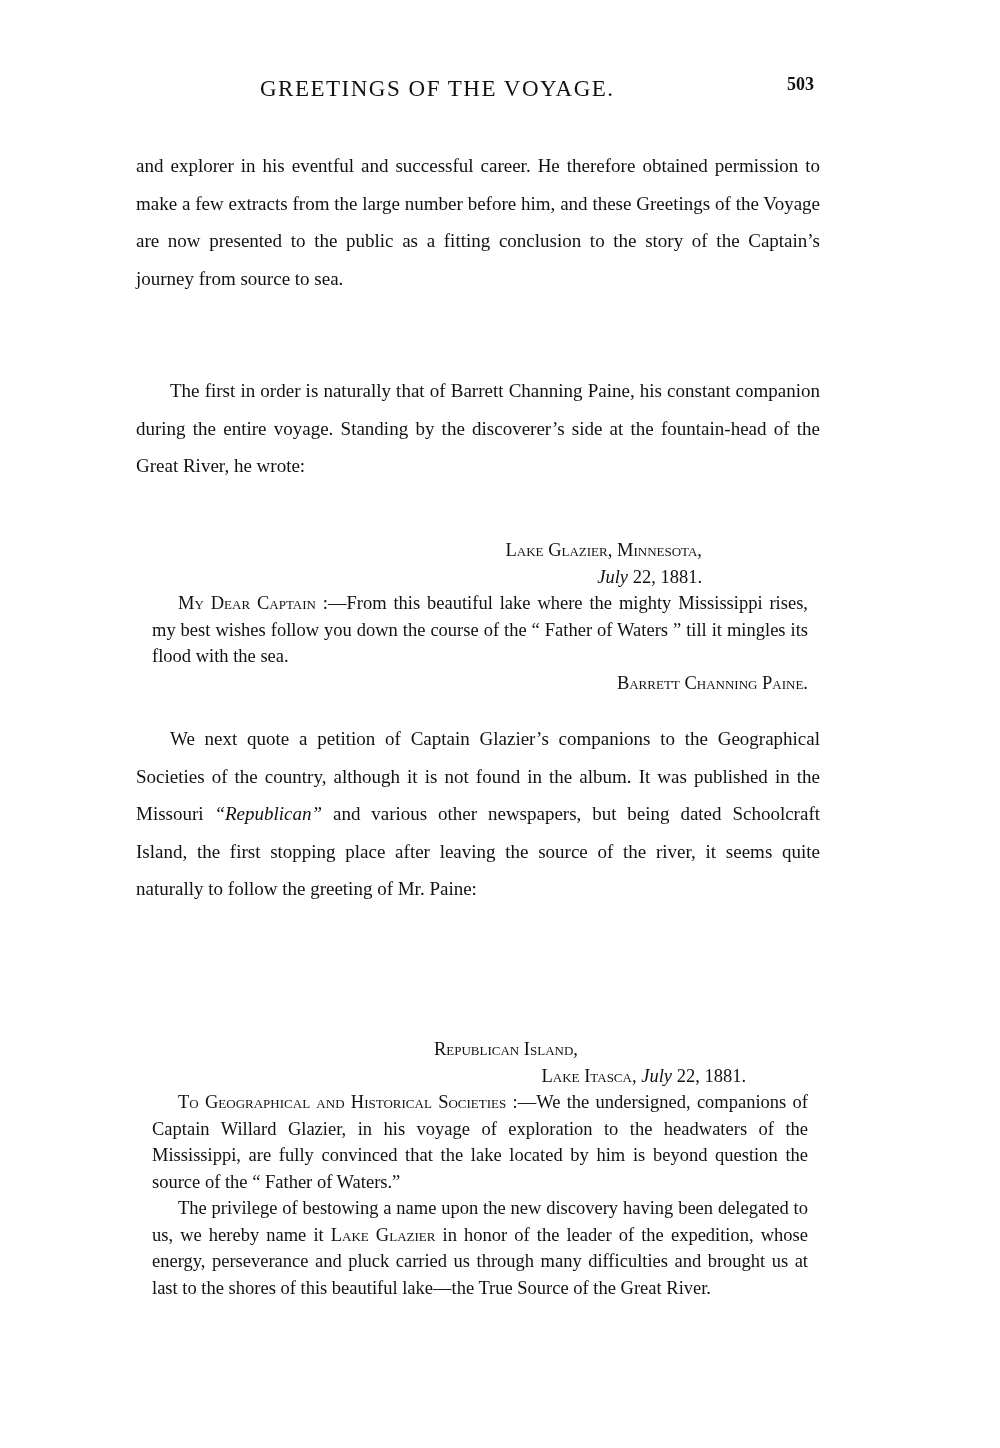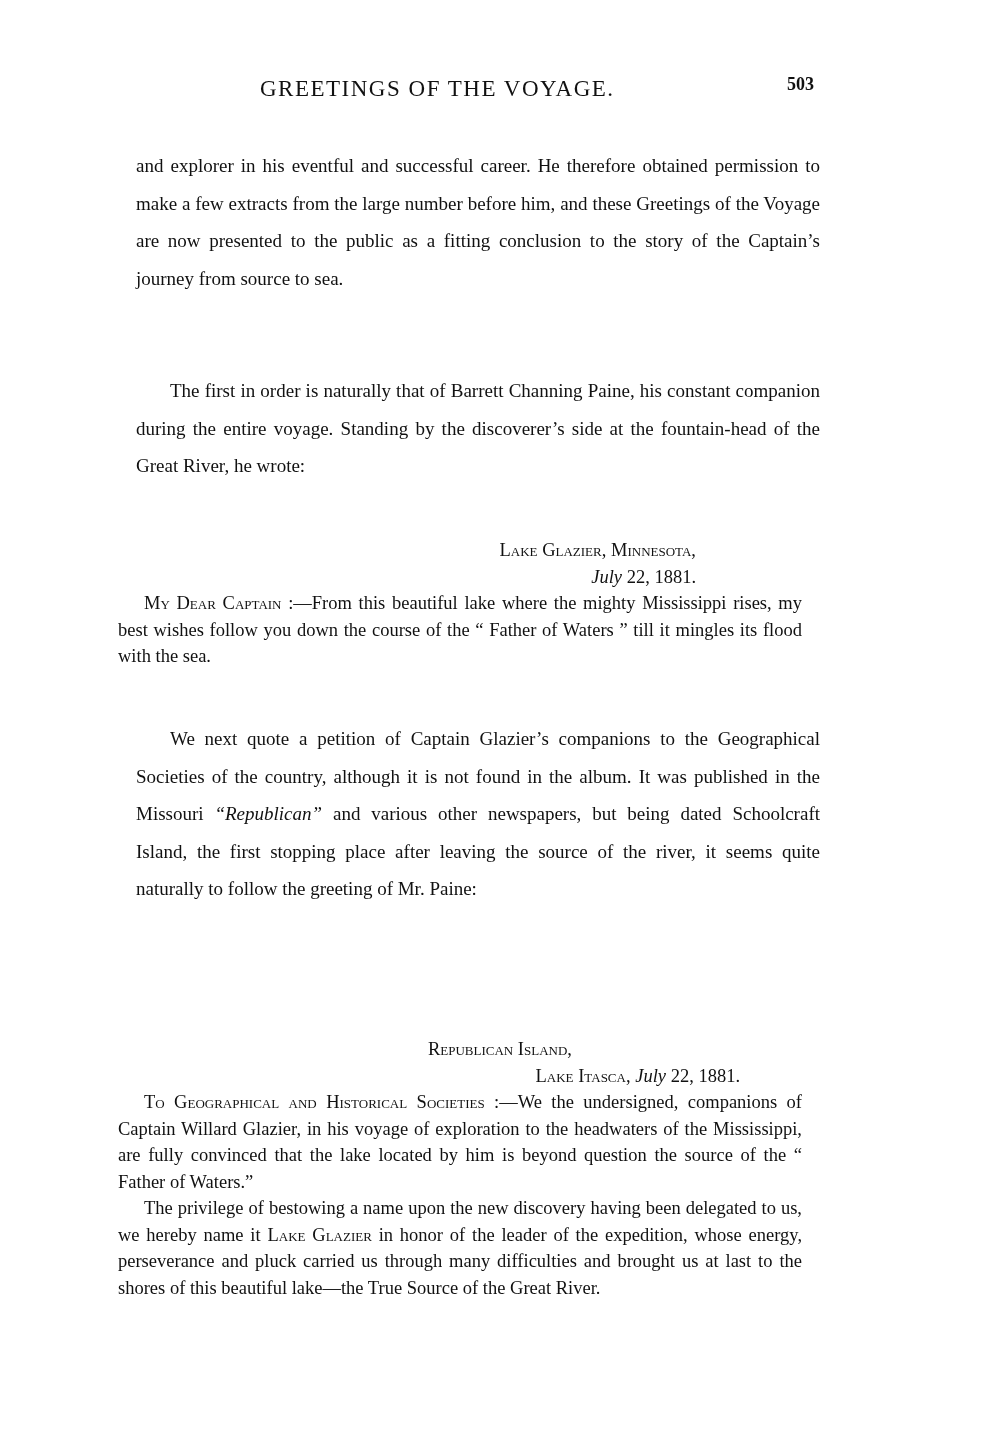--- a/index.html
+++ b/index.html
@@ -6,44 +6,45 @@
   body { width: 1000px; height: 1448px; position: relative; overflow: hidden;
          font-family: "Liberation Serif", "DejaVu Serif", serif; color: #111; }
   .header { position: absolute; top: 76px; left: 260px; width: 562px; height: 40px; }
   .running-title { position: absolute; left: 0; top: 0; font-size: 23px; letter-spacing: 1.5px; }
   .page-number { position: absolute; right: 8px; top: -2px; font-size: 18px; font-weight: bold; }
   .body { position: absolute; left: 136px; width: 684px; }
   .para { font-size: 19px; line-height: 37.6px; text-align: justify; margin: 0; }
   .indent { text-indent: 34px; }
   .p1 { top: 147px; }
   .p2 { top: 372px; }
-  .letter { position: absolute; left: 118px; width: 684px; font-size: 18.5px; line-height: 26.5px; }
+  .letter { position: absolute; left: 124px; width: 684px; font-size: 18.5px; line-height: 26.5px; }
   .letter1 { top: 537px; }
   .letter2 { top: 1036px; }
   .right { text-align: right; }
   .sc { font-variant: small-caps; }
   .l-para { margin: 0; text-align: justify; }
-  .l-indent { text-indent: 26px; }
+  .l-indent { text-indent: 26px; margin-left: 28px; }
   .p3 { top: 720px; }
 </style>
 </head>
 <body>
 
 <div class="header">
   <span class="running-title">GREETINGS OF THE VOYAGE.</span>
   <span class="page-number">503</span>
 </div>
 
 <p class="body para p1" style="position:absolute;">and explorer in his eventful and successful career. He therefore obtained permission to make a few extracts from the large number before him, and these Greetings of the Voyage are now presented to the public as a fitting conclusion to the story of the Captain’s journey from source to sea.</p>
 <p class="body para indent p2" style="position:absolute;">The first in order is naturally that of Barrett Channing Paine, his constant companion during the entire voyage. Standing by the discoverer’s side at the fountain-head of the Great River, he wrote:</p>
 
 <div class="letter letter1">
   <div class="right sc" style="padding-right:106px;">Lake Glazier, Minnesota,</div>
   <div class="right" style="padding-right:106px;"><i>July</i><span> 22, 1881.</span></div>
   <p class="l-para l-indent"><span class="sc">My Dear Captain</span><span> :—From this beautiful lake where the mighty Mississippi rises, my best wishes follow you down the course of the “ Father of Waters ” till it mingles its flood with the sea.</span></p>
+  <div class="right sc">Barrett Channing Paine.</div>
 </div>
 
 <p class="body para indent p3" style="position:absolute;"><span>We next quote a petition of Captain Glazier’s companions to the Geographical Societies of the country, although it is not found in the album. It was published in the Missouri </span><i>“Republican”</i><span> and various other newspapers, but being dated Schoolcraft Island, the first stopping place after leaving the source of the river, it seems quite naturally to follow the greeting of Mr. Paine:</span></p>
 
 <div class="letter letter2">
   <div class="right sc" style="padding-right:230px;">Republican Island,</div>
   <div class="right" style="padding-right:62px;"><span class="sc">Lake Itasca, </span><i>July</i><span> 22, 1881.</span></div>
   <p class="l-para l-indent"><span class="sc">To Geographical and Historical Societies</span><span> :—We the undersigned, companions of Captain Willard Glazier, in his voyage of exploration to the headwaters of the Mississippi, are fully convinced that the lake located by him is beyond question the source of the “ Father of Waters.”</span></p>
   <p class="l-para l-indent"><span>The privilege of bestowing a name upon the new discovery having been delegated to us, we hereby name it </span><span class="sc">Lake Glazier</span><span> in honor of the leader of the expedition, whose energy, perseverance and pluck carried us through many difficulties and brought us at last to the shores of this beautiful lake—the True Source of the Great River.</span></p>
 </div>

